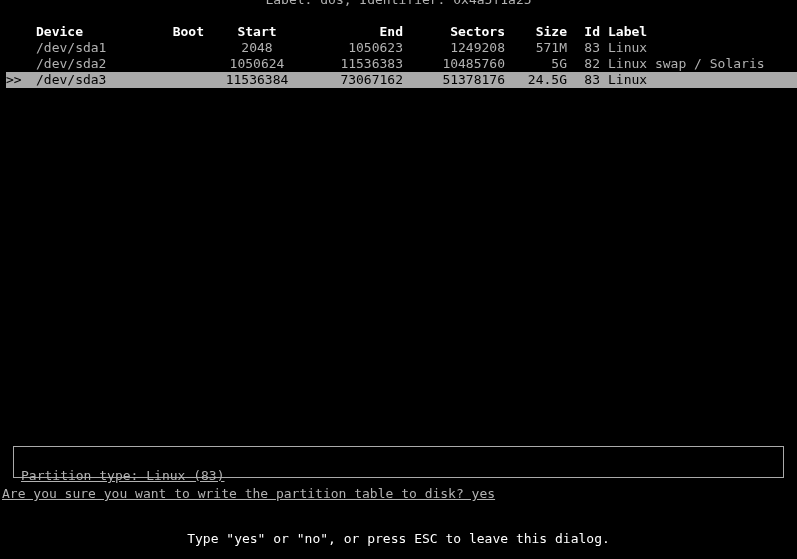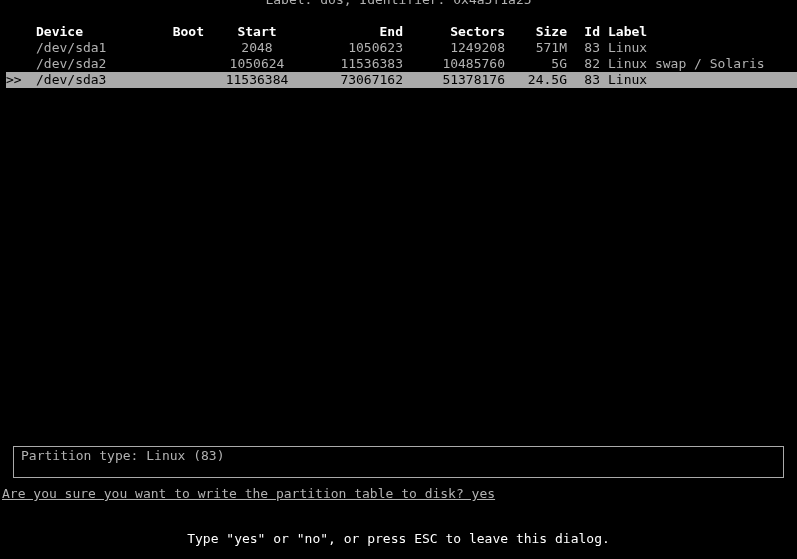--- a/index.html
+++ b/index.html
@@ -86,23 +86,24 @@
     top: 446px;
     width: 771px;
     height: 32px;
     border: 1px solid #aaaaaa;
     box-sizing: border-box;
     background: #000000;
   }
   .info-box-text {
     position: absolute;
     left: 7px;
-    top: 1px;
+    top: 21px;
     white-space: pre;
     color: #b2b2b2;
+    text-decoration: underline;
   }
 
   
   .prompt-line {
     position: absolute;
     left: 2px;
     top: 486px;
     white-space: pre;
     color: #b2b2b2;
     text-decoration: underline;

